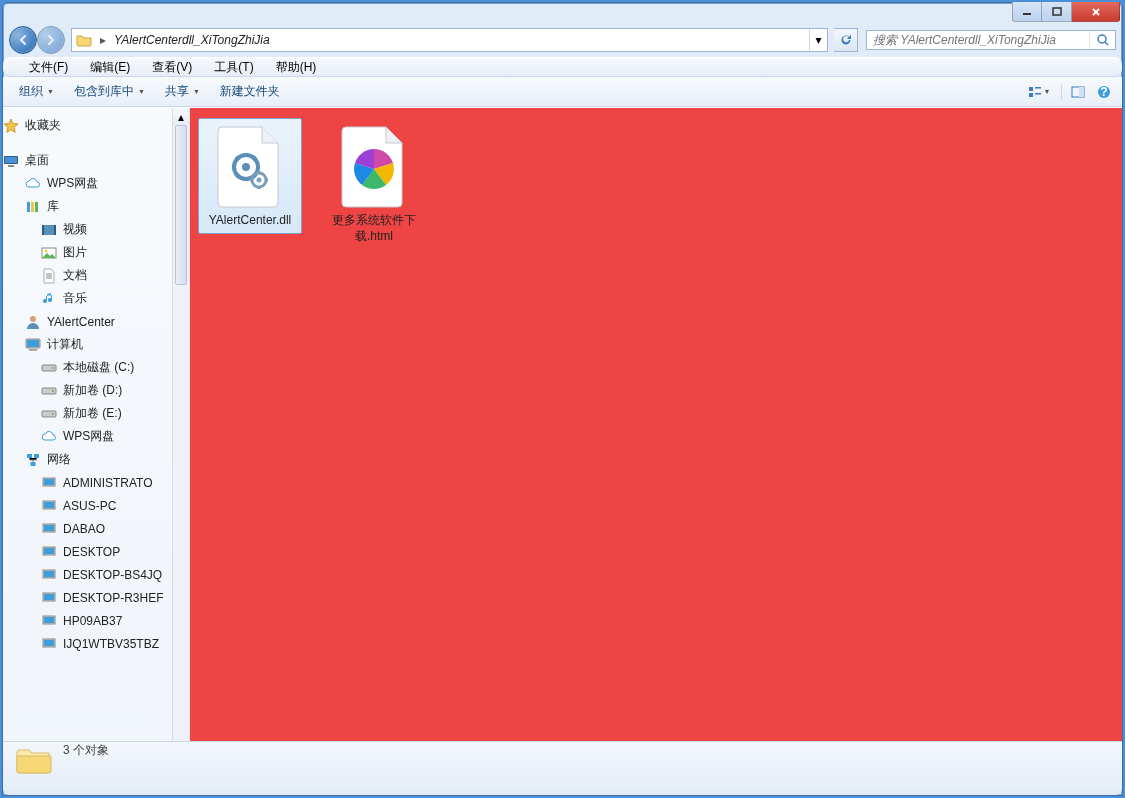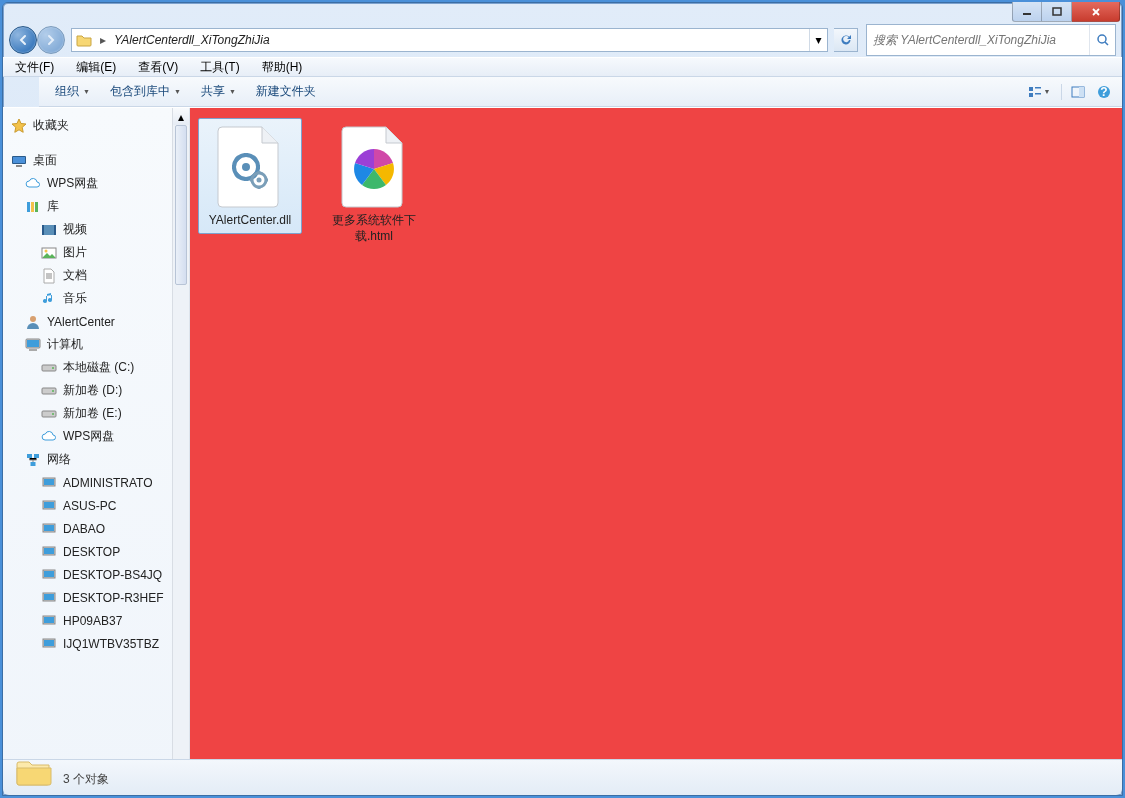--- a/index.html
+++ b/index.html
@@ -21,54 +21,54 @@
 .nav-btn { width: 28px; height: 28px; border-radius: 50%; background: radial-gradient(circle at 30% 30%, #8fb6df, #3e7cbf 70%); border: 1px solid #2a5a8a; display: flex; align-items: center; justify-content: center; cursor: pointer; box-shadow: 0 0 2px rgba(255,255,255,.6) inset; }
 .nav-btn svg { width: 14px; height: 14px; }
 
 .addr-bar { flex: 1; display: flex; align-items: center; background: #fff; border: 1px solid #9bb4cf; height: 24px; }
 .addr-icon { width: 20px; height: 20px; margin: 0 2px; display: flex; align-items: center; justify-content: center; }
 .addr-sep { width: 14px; display: flex; align-items: center; justify-content: center; color: #555; height: 100%; }
 .addr-text { flex: 1; padding: 0 4px; color: #222; font-style: italic; }
 .addr-drop { width: 18px; display: flex; align-items: center; justify-content: center; border-left: 1px solid #d0dae6; height: 100%; cursor: pointer; }
 .addr-refresh { width: 24px; display: flex; align-items: center; justify-content: center; border: 1px solid #9bb4cf; border-left: 0; background: linear-gradient(#f3f7fc,#dbe7f4); height: 24px; cursor: pointer; }
 
-.search-bar { width: 250px; display: flex; align-items: center; background: #fff; border: 1px solid #9bb4cf; height: 32px; margin-left: 2px; }
+.search-bar { width: 250px; display: flex; align-items: center; background: #fff; border: 1px solid #9bb4cf; height: 20px; margin-left: 2px; }
 .search-input { flex: 1; border: none; outline: none; padding: 0 6px; font-style: italic; color: #888; height: 100%; }
 .search-btn { width: 26px; display: flex; align-items: center; justify-content: center; border-left: 1px solid #e0e6ee; height: 100%; cursor: pointer; color: #3e7cbf; }
 
-.menu-row { display: flex; align-items: center; height: 20px; background: linear-gradient(#f6f9fd,#e7eef7); border-top: 1px solid #fff; border-bottom: 1px solid #cad7e7; padding: 0 6px; gap: 10px; }
+.menu-row { display: flex; align-items: center; height: 20px; background: linear-gradient(#f6f9fd,#e7eef7); border-top: 1px solid #fff; border-bottom: 1px solid #cad7e7; padding: 0 20px; gap: 10px; border-radius: 8px; }
 .menu-item { padding: 2px 6px; cursor: pointer; }
 
-.toolbar-row { display: flex; align-items: center; height: 30px; background: linear-gradient(#f7fafd,#e8eff8); border-bottom: 1px solid #cad7e7; padding: 0 6px; margin-left: 36px; }
+.toolbar-row { display: flex; align-items: center; height: 30px; background: linear-gradient(#f7fafd,#e8eff8); border-bottom: 1px solid #cad7e7; padding: 0 6px; }
 .tb-btn { padding: 4px 10px; color: #19487a; cursor: pointer; border-radius: 2px; display: flex; align-items: center; gap: 4px; }
 .tb-drop { font-size: 7px; color: #555; }
 .tb-right { margin-left: auto; display: flex; gap: 2px; align-items: center; }
 .tb-icon-btn { width: 24px; height: 22px; display: flex; align-items: center; justify-content: center; cursor: pointer; gap: 2px; }
 .tb-divider { width: 1px; height: 16px; background: #cad7e7; margin: 0 2px; }
 
 .body-row { display: flex; height: 678px; background: #fff; border-top: 1px solid #fff; }
 .sidebar { width: 187px; border-right: 1px solid #dde4ec; background: linear-gradient(180deg,#f7fafd,#f0f5fb); overflow: hidden; padding-top: 6px; position: relative; }
-.tree-item { display: flex; align-items: center; gap: 6px; height: 23px; padding-left: 8px; cursor: pointer; white-space: nowrap; overflow: hidden; color: #222; }
+.tree-item { display: flex; align-items: center; gap: 6px; height: 23px; padding-left: 0; cursor: pointer; white-space: nowrap; overflow: hidden; color: #222; }
 .tree-icon { width: 16px; height: 16px; display: flex; align-items: center; justify-content: center; flex-shrink: 0; }
 .tree-spacer { height: 12px; }
 .ind-1 { padding-left: 22px; }
 .ind-2 { padding-left: 38px; }
 .sidebar-scroll { position: absolute; right: 0; top: 0; bottom: 0; width: 17px; background: #eef2f7; border-left: 1px solid #d8dde4; display: flex; flex-direction: column; }
 .sb-arrow { height: 17px; display: flex; align-items: center; justify-content: center; cursor: pointer; background: linear-gradient(#f8fafd,#e6ecf4); }
 .sb-track { flex: 1; position: relative; }
 .sb-thumb { position: absolute; top: 0; left: 2px; right: 2px; height: 160px; background: linear-gradient(90deg,#eaf0f8,#d4def0); border: 1px solid #b8c4d6; border-radius: 2px; cursor: pointer; }
 
 .files-area { flex: 1; background: #ef4444; padding: 10px 8px; }
 .files-wrap { display: flex; gap: 20px; align-items: flex-start; }
 .file-item { width: 104px; display: flex; flex-direction: column; align-items: center; text-align: center; cursor: pointer; padding: 4px; border: 1px solid transparent; border-radius: 2px; }
 .file-item.selected { border: 1px solid #7da2ce; background: linear-gradient(#eaf3fb,#d6e8f8); }
 .file-icon { width: 80px; height: 88px; display: flex; align-items: center; justify-content: center; }
 .file-label { margin-top: 2px; line-height: 1.3; word-break: break-all; color: #222; }
 
-.status-row { position: absolute; bottom: 0; left: 0; right: 0; height: 36px; background: linear-gradient(#f3f7fc,#e3ecf6); border-top: 1px solid #cad7e7; display: flex; align-items: flex-end; padding: 7px 12px; gap: 10px; border-radius: 0 0 6px 6px; }
+.status-row { position: absolute; bottom: 0; left: 0; right: 0; height: 54px; background: linear-gradient(#f3f7fc,#e3ecf6); border-top: 1px solid #cad7e7; display: flex; align-items: flex-start; padding: 0 12px; gap: 10px; border-radius: 0 0 6px 6px; }
 .status-icon { width: 38px; height: 34px; display: flex; align-items: center; justify-content: center; }
 .status-text { color: #444; }
 </style>
 </head>
 <body>
 
 <div class="window">
 
   <div class="window-controls">
     <div class="wc-btn wc-min">

